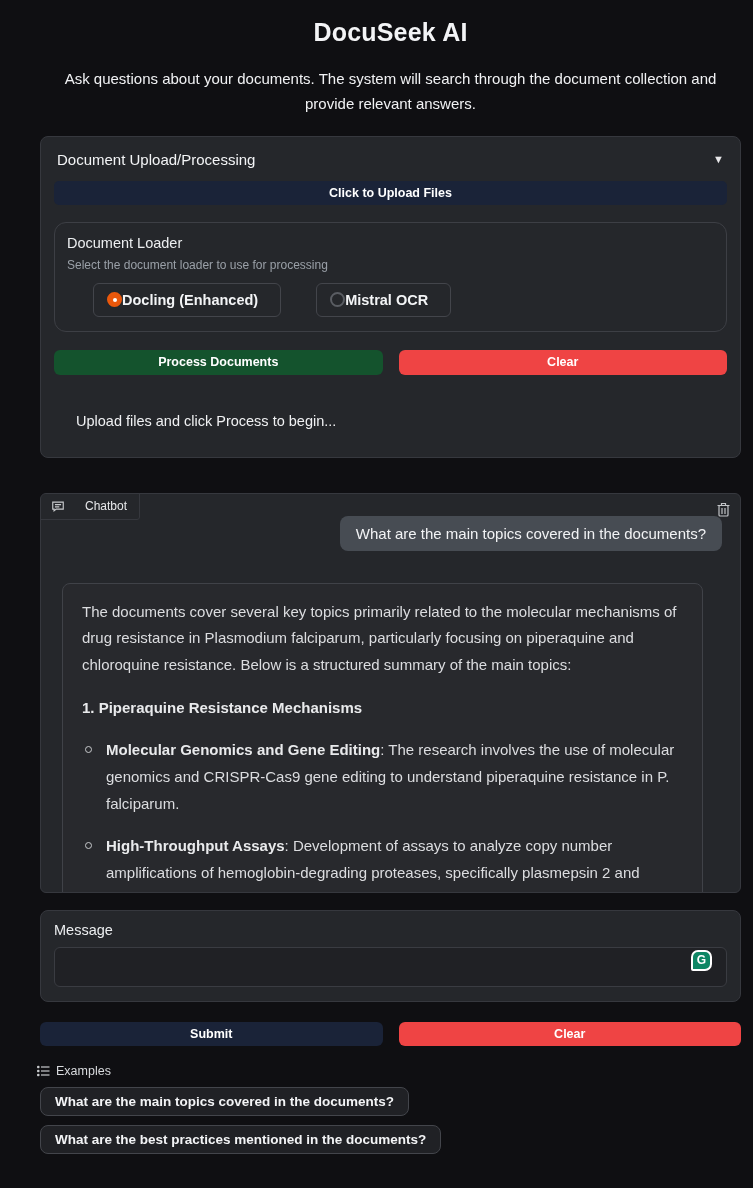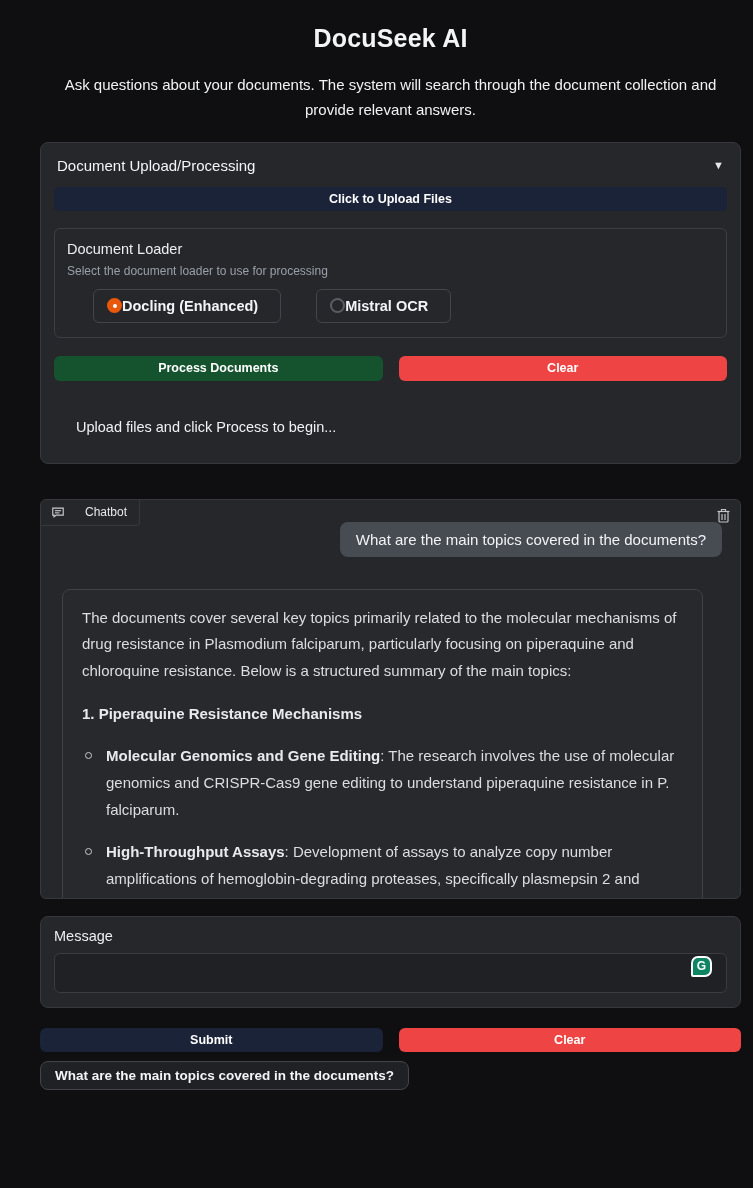--- a/index.html
+++ b/index.html
@@ -6,21 +6,21 @@
   html, body { width: 753px; height: 1188px; }
   body {
     background: #0f0f12;
     color: #f3f4f6;
     font-family: "Liberation Sans", sans-serif;
     overflow: hidden;
   }
   .page { padding: 6px 12px 0 40px; }
 
   
-  .app-title { text-align: center; font-size: 25px; font-weight: 700; letter-spacing: 0.2px; margin-top: 18px; }
+  .app-title { text-align: center; font-size: 25px; font-weight: 700; letter-spacing: 0.2px; margin-top: 12px; }
   .app-subtitle {
     margin: 20px auto 0; max-width: 680px; text-align: center;
     font-size: 15px; line-height: 1.65; color: #f1f2f4;
   }
 
   
   .panel {
     background: #25272b;
     border: 1px solid #36383e;
     border-radius: 8px;
@@ -33,21 +33,21 @@
   .acc-arrow { font-size: 11px; color: #e8e8ea; line-height: 1; }
 
   .btn {
     display: flex; align-items: center; justify-content: center;
     border-radius: 5px; cursor: pointer; border: none;
     font-family: "Liberation Sans", sans-serif;
     font-size: 12.5px; font-weight: 700; color: #ffffff;
   }
   .upload-btn { margin-top: 11px; height: 24px; width: 100%; background: #1a2338; }
 
-  .loader-box { margin-top: 17px; border: 1px solid #3d3f45; border-radius: 6px; padding: 12px 12px 14px; }
+  .loader-box { margin-top: 17px; border: 1px solid #3d3f45; border-radius: 12px; padding: 12px 12px 14px; }
   .loader-title { font-size: 14.5px; color: #eceef0; }
   .loader-hint { margin-top: 7px; font-size: 12px; color: #9aa0a8; }
   .radio-row { display: flex; gap: 9px; margin-top: 11px; }
   .radio-chip {
     display: flex; align-items: center; 
     border: 1px solid #43454b; border-radius: 6px;
     height: 34px; padding: 0 22px 0 13px; cursor: pointer;
     background: transparent;
     margin-left: 26px;
   }
@@ -221,17 +221,31 @@
       <textarea class="message-input" style=""></textarea>
       <div class="grammarly-badge">G</div>
     </div>
   </div>
 
   <div class="submit-row">
     <button class="btn btn-navy">Submit</button>
     <button class="btn btn-red">Clear</button>
   </div>
 
+  <div class="examples-label-row">
+    <span>
+      <svg width="13" height="12" viewBox="0 0 13 12" stroke="#c9cbce" stroke-width="1.2" fill="#c9cbce">
+        <circle cx="1.3" cy="2" r="0.7"></circle>
+          <line x1="4" y1="2" x2="12.5" y2="2"></line>
+        <circle cx="1.3" cy="6" r="0.7"></circle>
+          <line x1="4" y1="6" x2="12.5" y2="6"></line>
+        <circle cx="1.3" cy="10" r="0.7"></circle>
+          <line x1="4" y1="10" x2="12.5" y2="10"></line>
+      </svg>
+    </span>
+    <span class="examples-label">Examples</span>
+  </div>
   <div class="example-grid">
     <div class="example-btn">What are the main topics covered in the documents?</div>
+    <div class="example-btn">What are the best practices mentioned in the documents?</div>
   </div>
 
 </div>
 
 </body></html>

